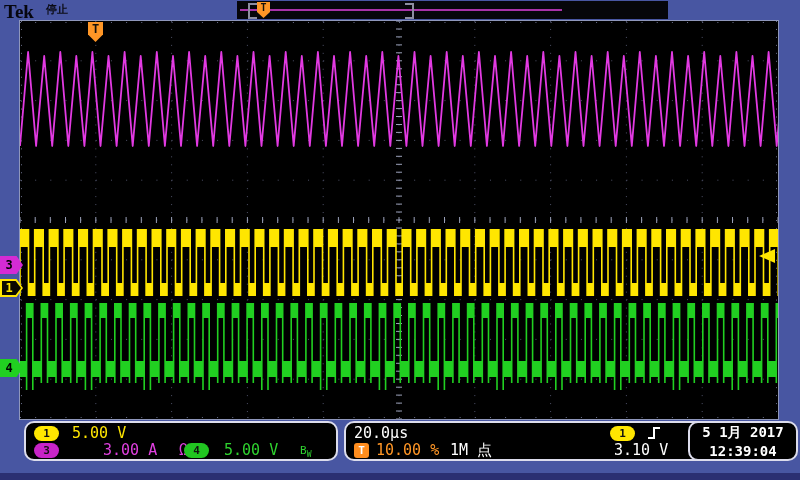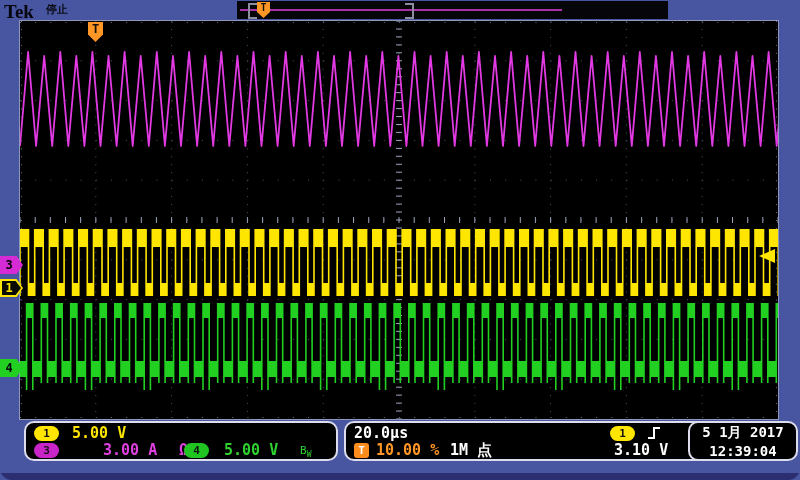--- a/index.html
+++ b/index.html
@@ -1,17 +1,17 @@
 <!DOCTYPE html>
 <html><head>
 <meta charset="utf-8">
 <style>
   html,body{margin:0;padding:0;background:#4856a2;}
   .scope{position:relative;width:800px;height:480px;background:#4856a2;overflow:hidden;
-         font-family:"DejaVu Sans Mono","Liberation Sans",sans-serif;border-radius:12px;}
+         font-family:"DejaVu Sans Mono","Liberation Sans",sans-serif;}
   
   .logo{position:absolute;left:4px;top:1px;font-family:"Liberation Serif",serif;
         font-weight:700;font-size:19px;color:#06060f;letter-spacing:0;}
   .acq{position:absolute;left:46px;top:2px;font-weight:700;font-size:11px;color:#0a0a12;}
   .recbar{position:absolute;left:237px;top:1px;width:431px;height:18px;background:#06060a;}
   .recline{position:absolute;left:3px;top:8px;width:322px;height:2px;background:#a832a8;}
   .brk{position:absolute;top:2px;width:7px;height:12px;border:2px solid #8d8da0;}
   .brk-l{left:11px;border-right:none;}
   .brk-r{left:168px;border-left:none;}
   .tmark{position:absolute;background:#ff9626;color:#18120a;font-weight:700;text-align:center;
@@ -34,21 +34,21 @@
   .gm4{top:359px;background:#21d021;}
   .trigarrow{position:absolute;left:759px;top:249px;width:16px;height:14px;background:#ffe600;
              clip-path:polygon(100% 0,100% 100%,0 50%);z-index:6;}
   
   .panel{position:absolute;top:421px;height:40px;background:#000;border:2px solid #dcdcec;
          border-radius:10px;box-sizing:border-box;}
   .pA{left:24px;width:314px;}
   .pB{left:344px;width:398px;}
   .pC{left:688px;width:110px;display:flex;flex-direction:column;justify-content:space-around;
       align-items:center;color:#fff;font-weight:700;font-size:14px;}
-  .pt{position:absolute;font-weight:700;font-size:15px;white-space:nowrap;}
+  .pt{position:absolute;font-weight:400;font-size:15px;white-space:nowrap;}
   .bdg{position:absolute;width:25px;height:15px;border-radius:8px;color:#111;
        font-weight:700;font-size:11px;line-height:15px;text-align:center;}
   .bdg-y{background:#ffe600;}
   .bdg-m{background:#c824c8;}
   .bdg-g{background:#21c521;}
   .tbdg{position:absolute;width:15px;height:15px;border-radius:3px;background:#ff8d1e;
         color:#fff;font-weight:700;font-size:11px;line-height:15px;text-align:center;}
   .c-y{color:#ffe600;} .c-m{color:#e040e0;margin-left:31px;} .c-g{color:#2fd32f;}
   .c-w{color:#ffffff;} .c-o{color:#ff9626;}
   .bw{position:absolute;font-weight:400;font-size:11px;}

